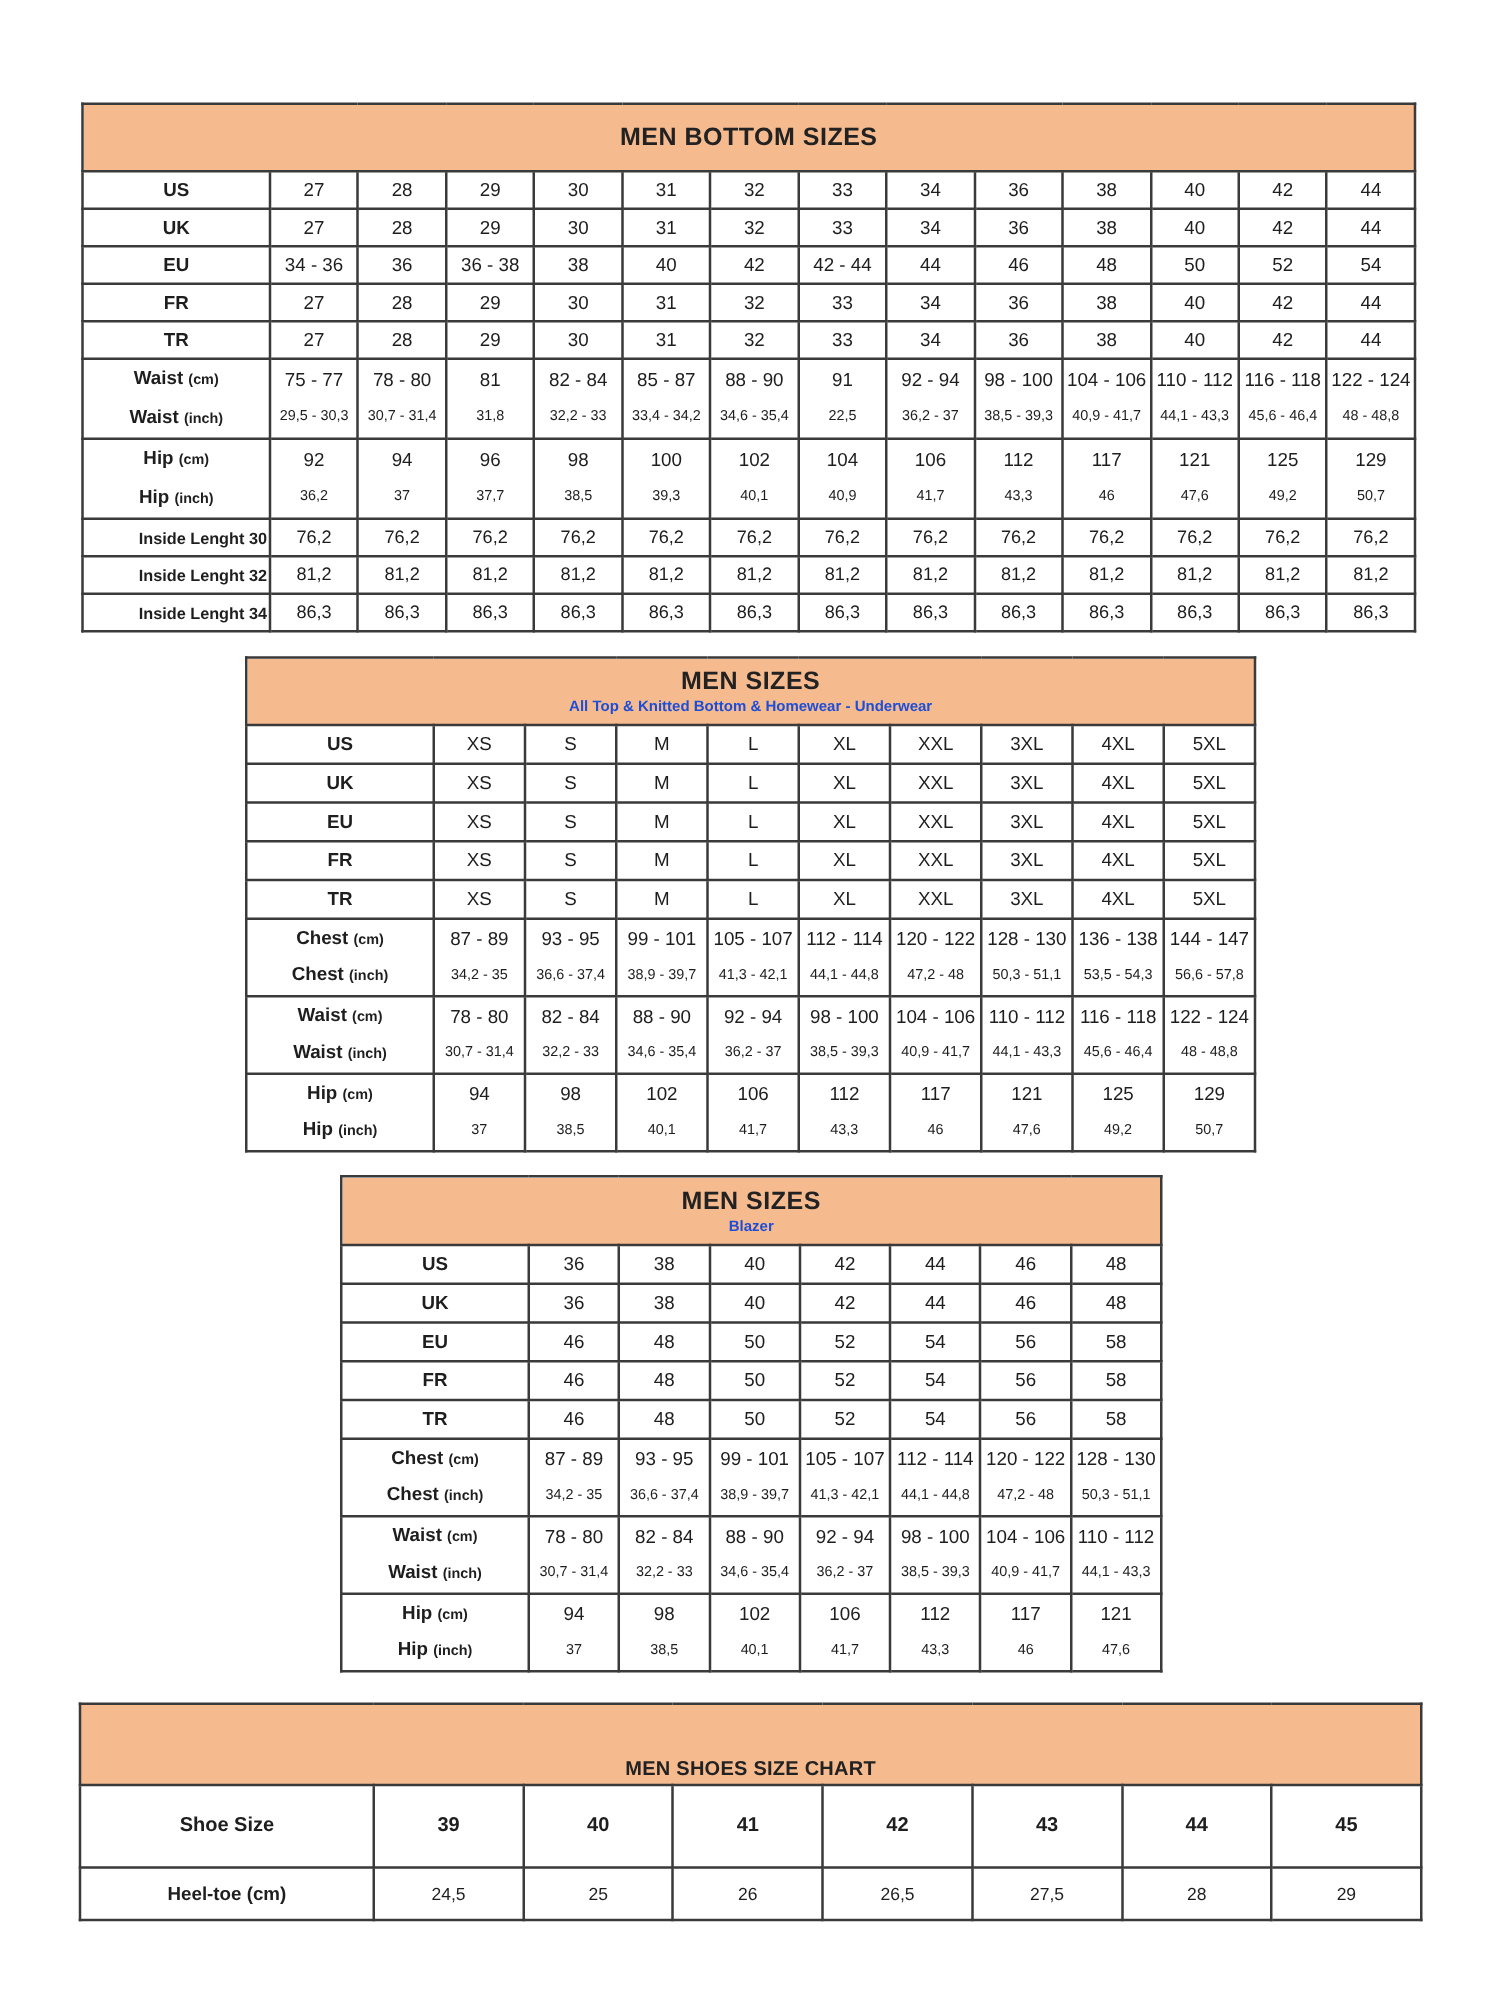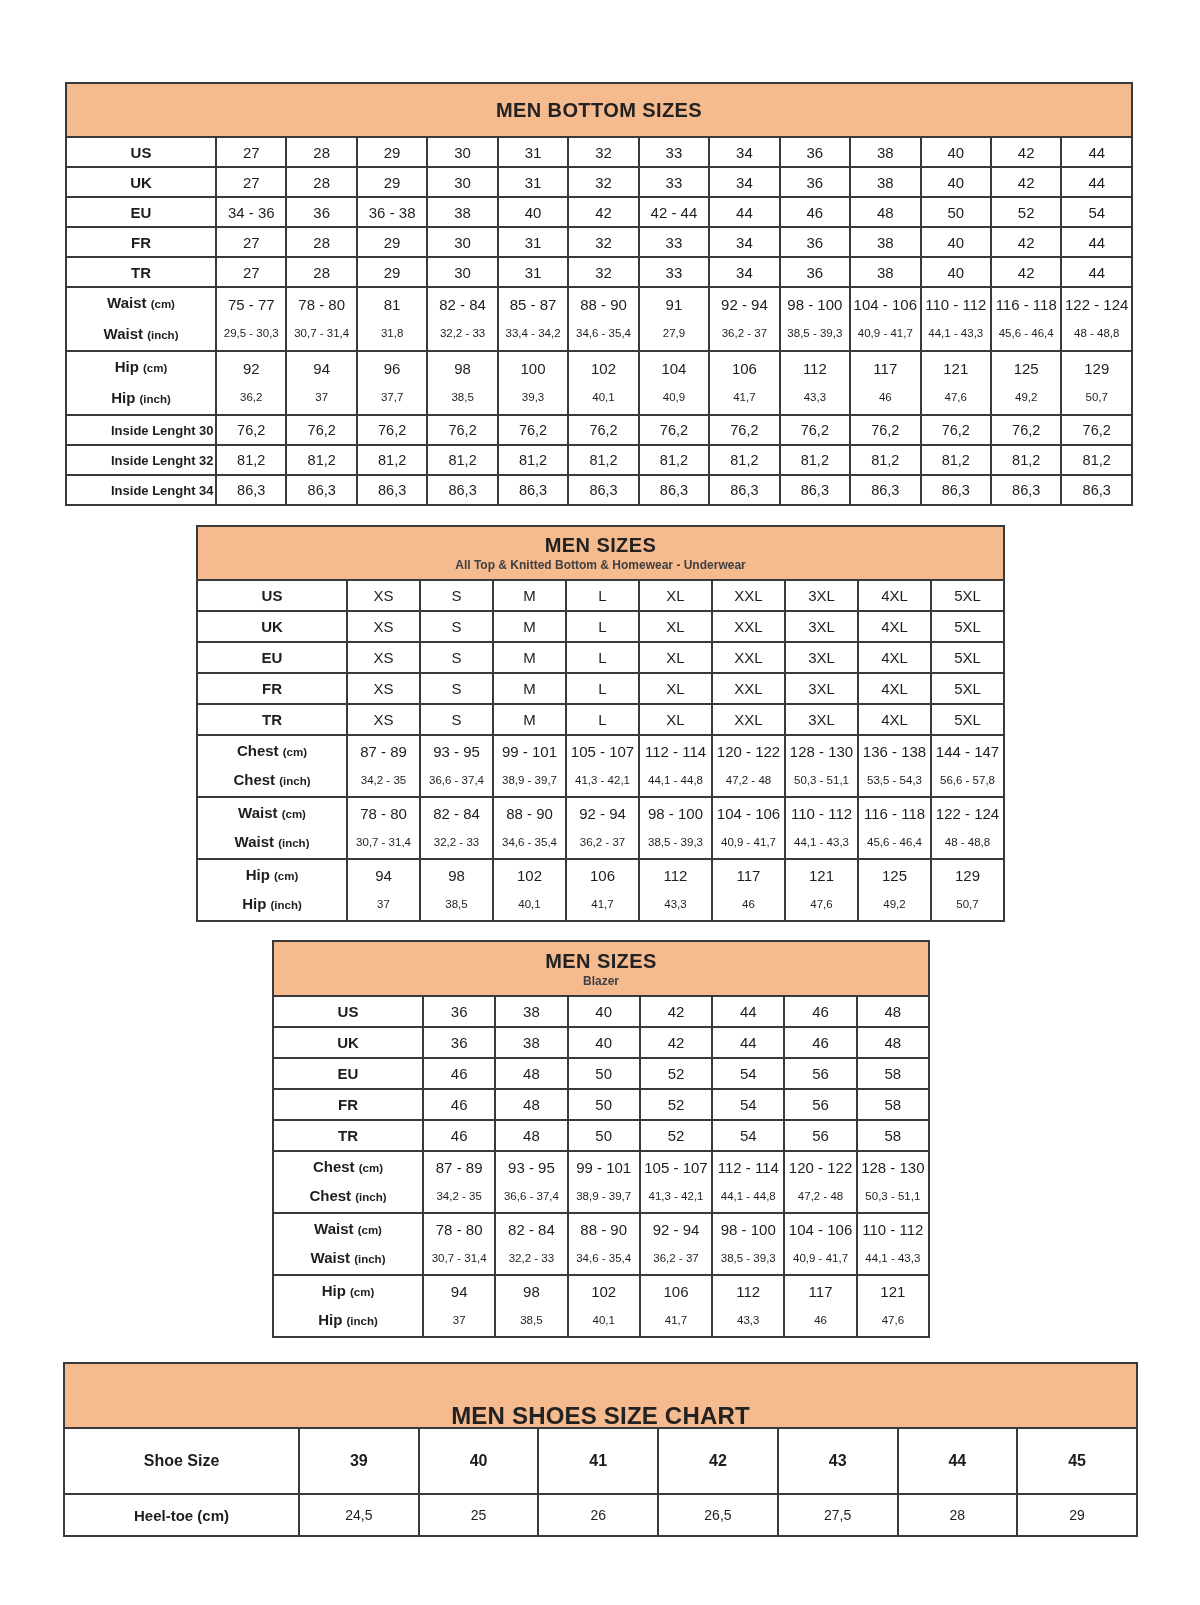--- a/index.html
+++ b/index.html
@@ -10,21 +10,21 @@
   }
   .size-table{position:absolute;}
   table.grid{border-collapse:collapse;table-layout:fixed;width:100%;}
   table.grid td{
     border:2px solid #3a3a3a;padding:0;margin:0;
     text-align:center;vertical-align:middle;overflow:hidden;white-space:nowrap;
   }
   
   td.t-head{background:#F6BA8F;}
   .t-title{font-weight:bold;font-size:20px;letter-spacing:.4px;color:#222;line-height:22px;}
-  .t-sub{font-weight:bold;font-size:12px;color:#404040;line-height:14px;margin-top:2px;}
+  .t-sub{font-weight:bold;font-size:12px;color:#1d4ed8;line-height:14px;margin-top:2px;}
   .t-sub:empty{display:none;}
   
   td.lbl{text-align:left;padding-left:13px;font-weight:bold;font-size:15px;}
   .lbl-line{line-height:30px;}
   .lbl-unit{font-size:11.5px;font-weight:bold;}
   
   .size-row td{font-size:15px;}
   .pair-row .v-top{font-size:15px;line-height:30px;}
   .pair-row .v-bot{font-size:12px;line-height:30px;}
   .single-row td{font-size:14.5px;}
@@ -51,21 +51,21 @@
   .t3 col.label-col{width:150px;}
   .t3 td.t-head{height:53px;}
   .t3 .size-row td{height:29px;}
   .t3 .pair-row td{height:60px;}
   .t3 .pair-row .v-top,.t3 .pair-row .v-bot,.t3 .pair-row .lbl-line{line-height:28px;}
   .t3 .pair-row .v-bot{font-size:11.5px;}
   
   .t4{left:63px;top:1362px;width:1075px;}
   .t4 col.label-col{width:235px;}
   .t4 td.t-head{height:58px;}
-  .t4 .t-title{font-size:24px;letter-spacing:.2px;margin-top:41px;}
+  .t4 .t-title{font-size:16px;letter-spacing:.2px;margin-top:41px;}
   .t4 .size-row td{height:64px;font-weight:bold;font-size:16px;}
   .t4 td.lbl{font-size:16px;}
   .t4 .single-row td{height:40px;font-size:14px;border-radius:12px;}
   .t4 .single-row td.lbl{font-size:15px;font-weight:bold;}
 </style>
 </head>
 <body>
 
 <main id="tables-host">
     <section class="size-table t1">
@@ -196,21 +196,21 @@
             <td class="val">
               <div class="v-top">85 - 87</div>
               <div class="v-bot">33,4 - 34,2</div>
             </td>
             <td class="val">
               <div class="v-top">88 - 90</div>
               <div class="v-bot">34,6 - 35,4</div>
             </td>
             <td class="val">
               <div class="v-top">91</div>
-              <div class="v-bot">27,9</div>
+              <div class="v-bot">22,5</div>
             </td>
             <td class="val">
               <div class="v-top">92 - 94</div>
               <div class="v-bot">36,2 - 37</div>
             </td>
             <td class="val">
               <div class="v-top">98 - 100</div>
               <div class="v-bot">38,5 - 39,3</div>
             </td>
             <td class="val">

